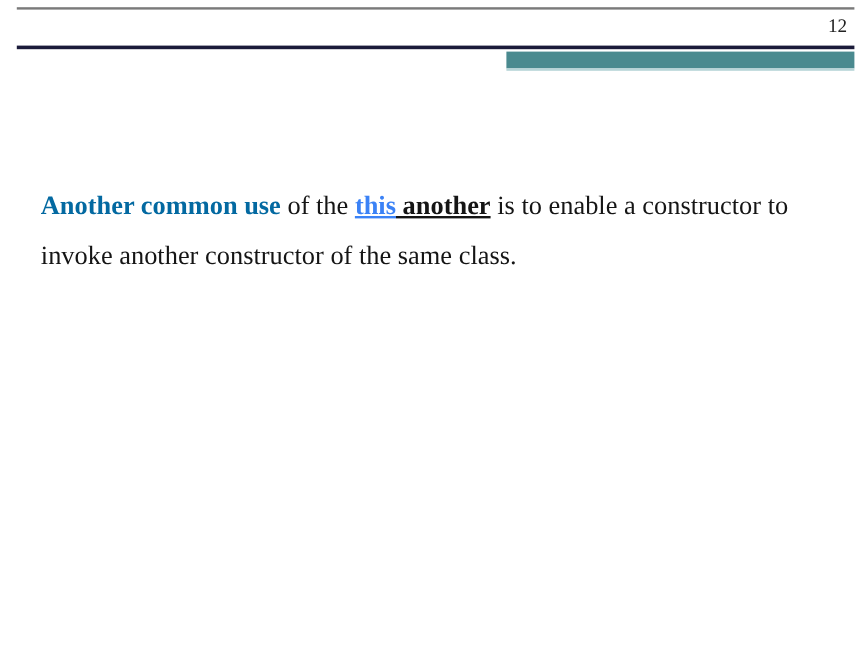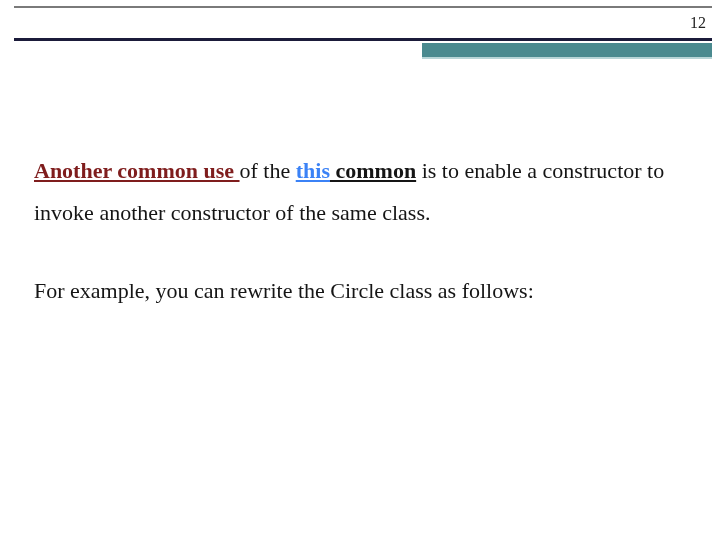--- a/index.html
+++ b/index.html
@@ -67,23 +67,22 @@
     left: 34px;
     right: 40px;
     font-size: 22px;
     line-height: 1.9;
     color: #151515;
   }
   .p {
     margin: 0 0 36px 0;
   }
   .lead {
-    text-decoration: underline;
     font-weight: bold;
-    color: #7f1d1d;
+    color: #0369a1;
   }
   .kw {
     font-weight: bold;
     color: #3b82f6;
     text-decoration: underline;
   }
   .kwrest {
     font-weight: bold;
     text-decoration: underline;
   }
@@ -96,18 +95,17 @@
   <div class="top-thin"></div>
 
   <div class="page-num">12</div>
 
   <div class="title-rule-dark"></div>
   <div class="title-rule-teal"></div>
   <div class="title-rule-teal-under"></div>
 
   <div class="body">
     <p class="p">
-      <span class="lead">Another common use </span><span>of the </span><span class="kw">this</span><span class="kwrest"> common</span><span> is to enable a constructor to invoke another constructor of the same class.</span>
+      <span class="lead">Another common use </span><span>of the </span><span class="kw">this</span><span class="kwrest"> another</span><span> is to enable a constructor to invoke another constructor of the same class.</span>
     </p>
-    <p class="p">For example, you can rewrite the Circle class as follows:</p>
   </div>
 
 </div>
 
 </body></html>

